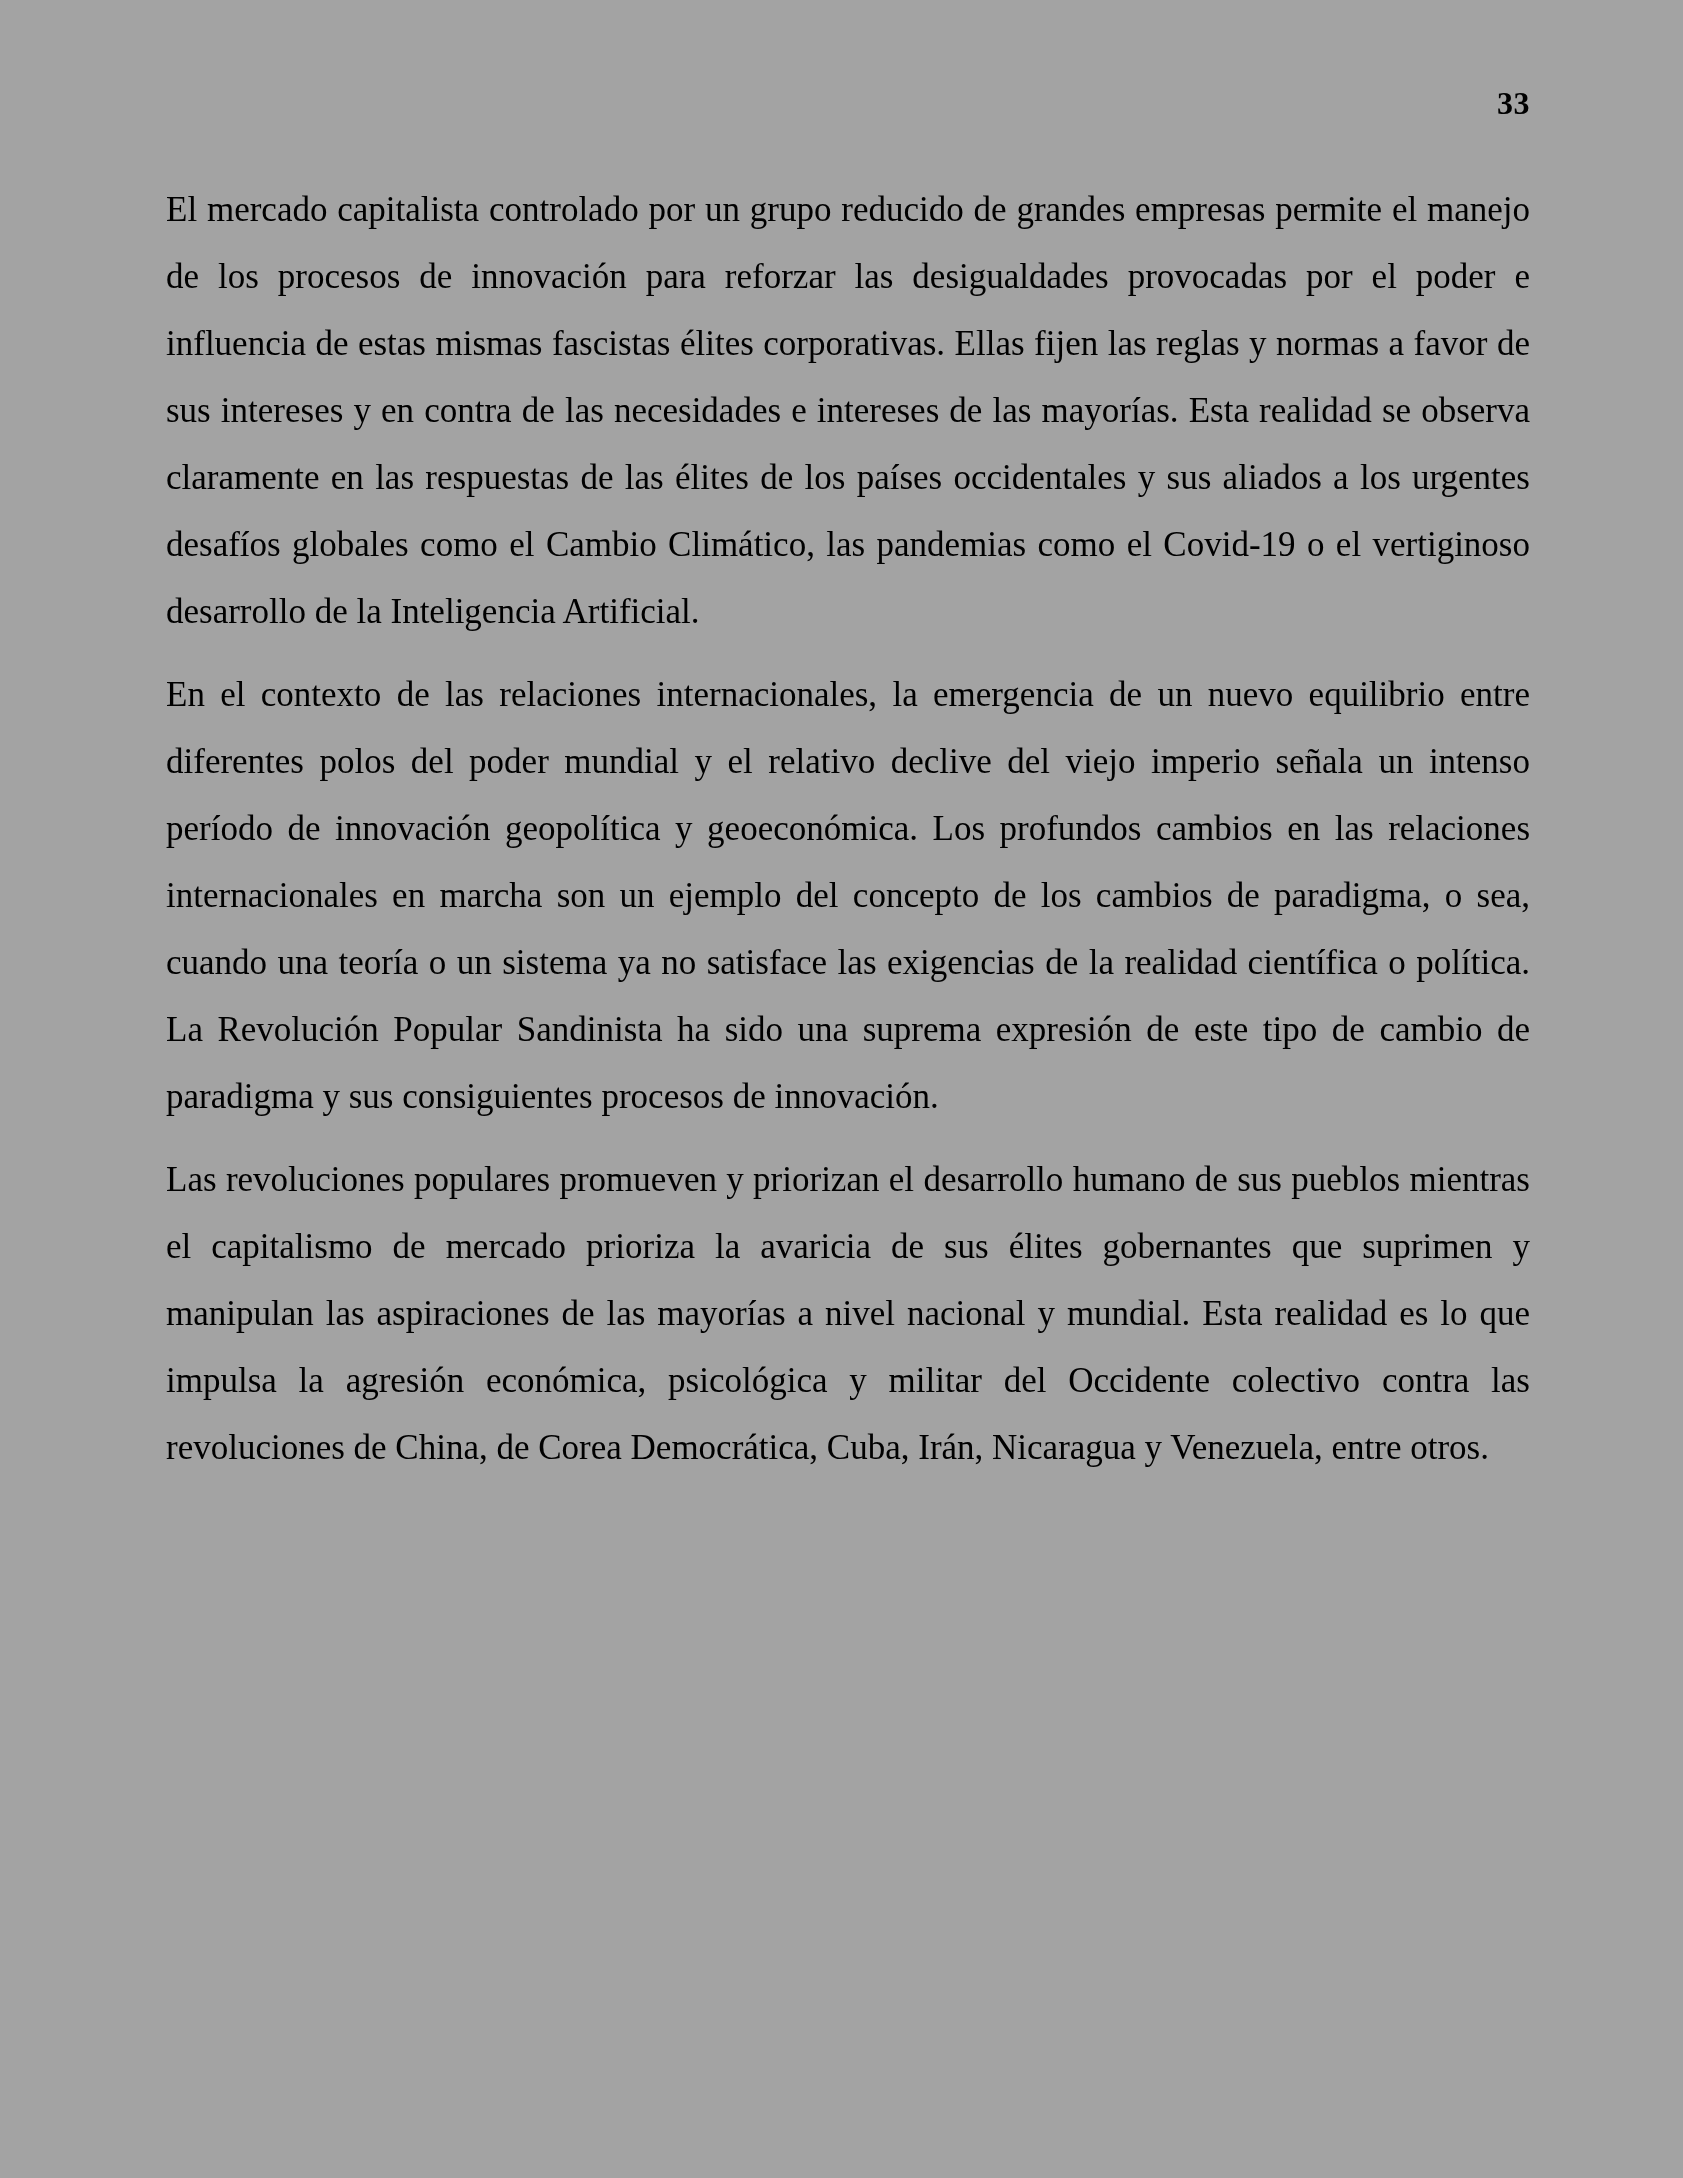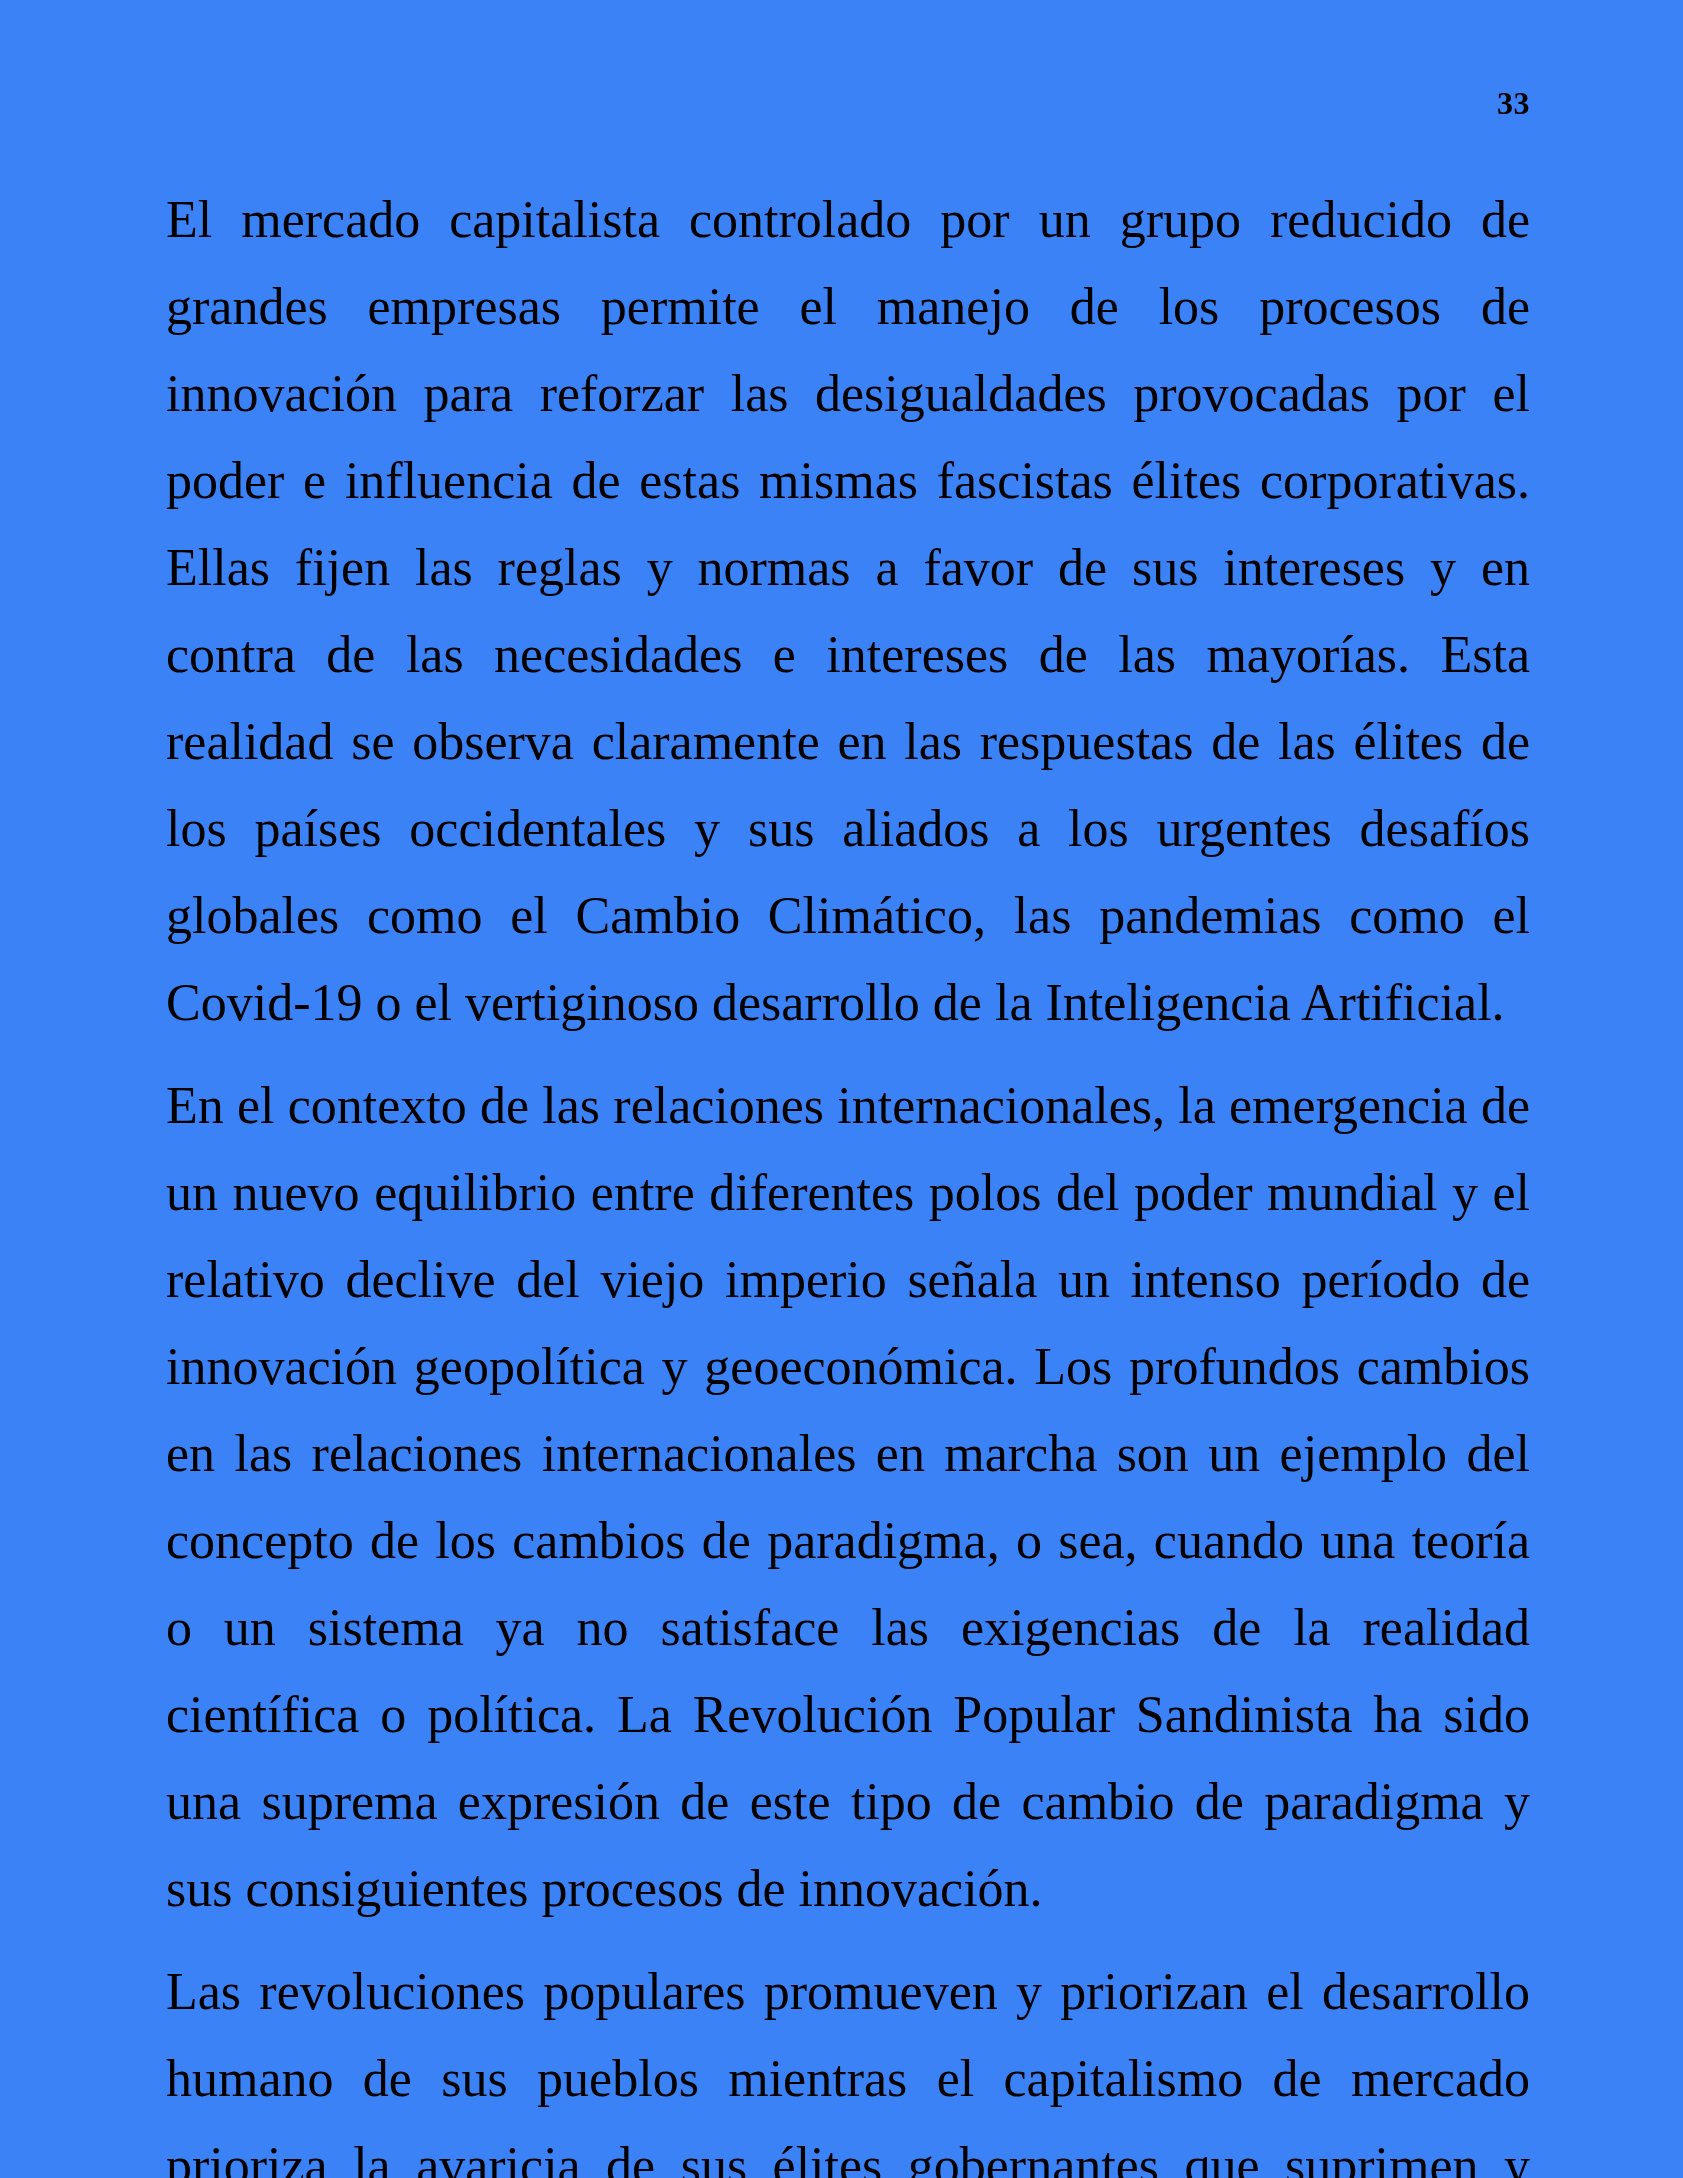--- a/index.html
+++ b/index.html
@@ -4,21 +4,21 @@
 <style>
   html, body {
     margin: 0;
     padding: 0;
     background: #ffffff;
   }
   .page {
     position: relative;
     width: 1683px;
     height: 2178px;
-    background: #3b82f6;
+    background: #a3a3a3;
     margin: 0 auto;
     overflow: hidden;
     font-family: "Liberation Serif", "DejaVu Serif", serif;
     color: #000000;
     box-sizing: border-box;
   }
   .page-number {
     position: absolute;
     top: 83px;
     left: 0;
@@ -32,22 +32,22 @@
     color: #000000;
   }
   .body-text {
     position: absolute;
     top: 176px;
     left: 166px;
     width: 1364px;
   }
   .para {
     margin: 0 0 16px 0;
-    font-size: 52px;
-    line-height: 87px;
+    font-size: 35px;
+    line-height: 67px;
     text-align: justify;
     text-justify: inter-word;
     hyphens: none;
     word-spacing: 0px;
     color: #000000;
   }
   .para:last-child {
     margin-bottom: 0;
   }
   

